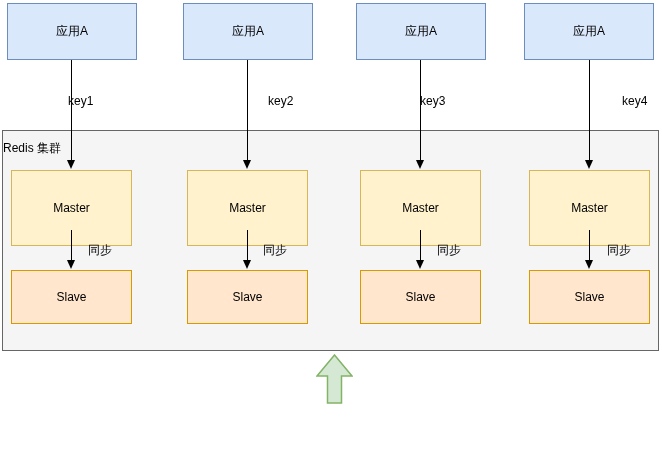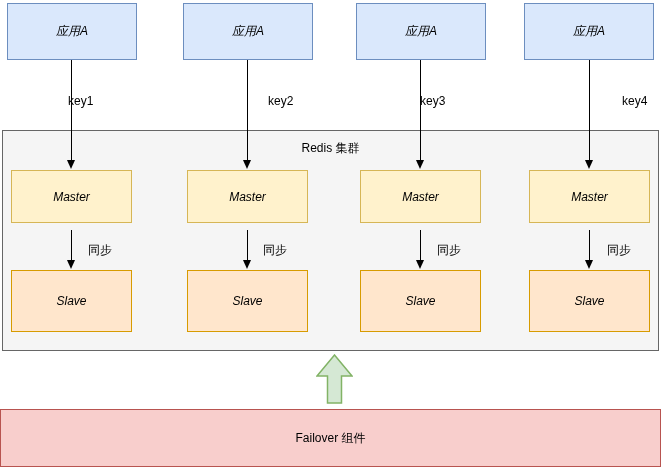--- a/index.html
+++ b/index.html
@@ -3,30 +3,30 @@
 <meta charset="utf-8">
 <style>
   html,body{margin:0;padding:0;background:#fff}
   .stage{
     position:relative;width:662px;height:469px;background:#ffffff;
     font-family:"Liberation Sans",sans-serif;font-size:12px;color:#000;
     overflow:hidden;
   }
   .box{
     position:absolute;box-sizing:border-box;
-    display:flex;align-items:center;justify-content:center;text-align:center;font-style:italic;
+    display:flex;align-items:center;justify-content:center;text-align:center;
   }
   .app{top:3px;width:130px;height:57px;background:var(--app_fill);border:1px solid var(--app_border)}
-  .master{top:170px;width:121px;height:53px;background:var(--master_fill);border:1px solid var(--master_border)}
-  .slave{top:270px;width:121px;height:62px;background:var(--slave_fill);border:1px solid var(--slave_border)}
+  .master{top:170px;width:121px;height:76px;background:var(--master_fill);border:1px solid var(--master_border)}
+  .slave{top:270px;width:121px;height:54px;background:var(--slave_fill);border:1px solid var(--slave_border)}
   .cluster{
     position:absolute;left:2px;top:130px;width:657px;height:221px;box-sizing:border-box;
     background:var(--cluster_fill);border:1px solid var(--cluster_border);
   }
-  .cluster-title{position:absolute;left:0;right:0;top:9px;text-align:center}
+  .cluster-title{position:absolute;left:0;right:0;top:9px;}
   .failover{
     position:absolute;left:0;top:409px;width:661px;height:58px;box-sizing:border-box;
     background:var(--failover_fill);border:1px solid var(--failover_border);
     display:flex;align-items:center;justify-content:center;
   }
   .vline{position:absolute;width:1px;background:var(--line_color)}
   .key-line{top:60px;height:101px}
   .sync-line{top:230px;height:31px}
   .ahead{position:absolute;width:0;height:0;
     border-left:4.5px solid transparent;border-right:4.5px solid transparent;
@@ -117,17 +117,14 @@
   <div class="ahead sync-head c3"></div>
   <div class="elabel sync-label c3">同步</div>
   <div class="box slave c3">
       <span>Slave</span>
     </div>
 
   <svg class="block-arrow" width="37" height="50" viewBox="0 0 37 50">
     <polygon points="11.5,49 11.5,22 1,22 18.5,1 36,22 25.5,22 25.5,49" fill="var(--uparrow_fill)" stroke="var(--uparrow_border)" stroke-width="1.5"></polygon>
   </svg>
 
-  <div class="failover">
-    <span>Failover 组件</span>
-  </div>
 
 </div>
 
 </body></html>

